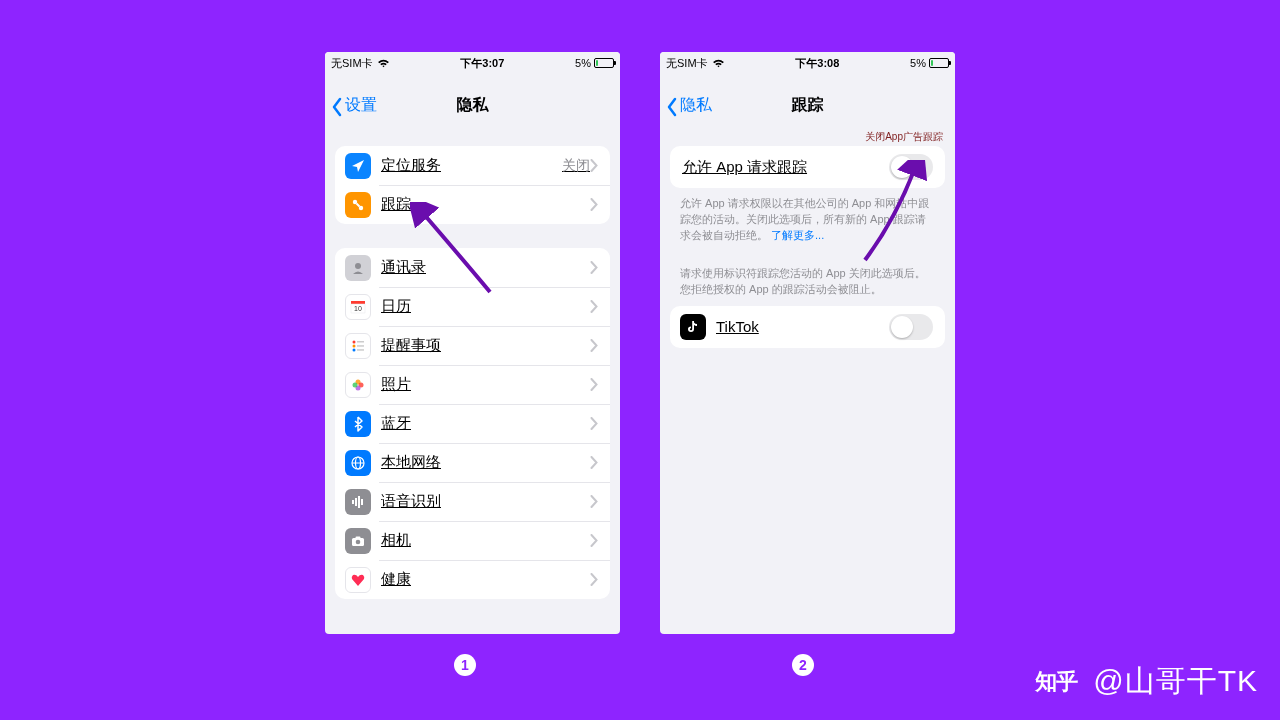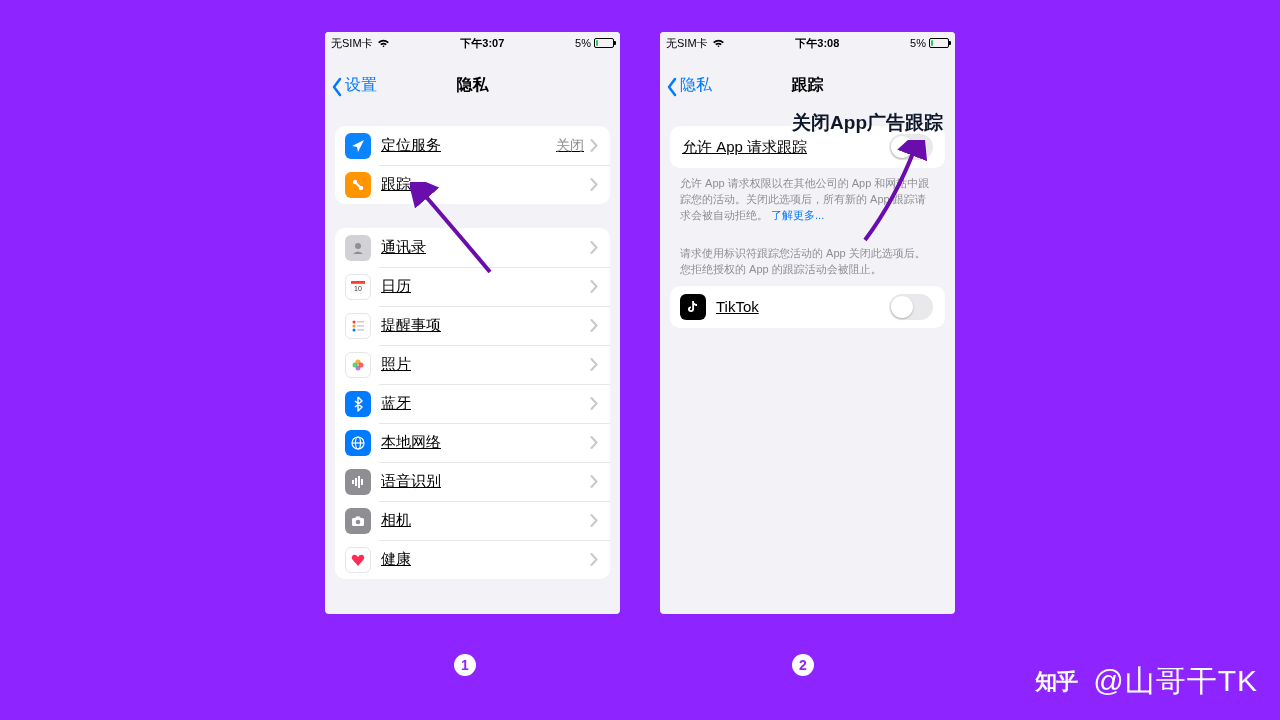--- a/index.html
+++ b/index.html
@@ -6,21 +6,21 @@
   body {
     width: 1280px;
     height: 720px;
     background: #8e24ff;
     font-family: -apple-system, "PingFang SC", "Helvetica Neue", sans-serif;
     position: relative;
     overflow: hidden;
   }
   .phones {
     position: absolute;
-    top: 32px;
+    top: 52px;
     left: 0; right: 0;
     display: flex;
     justify-content: center;
     gap: 40px;
   }
   .phone {
     width: 295px;
     height: 582px;
     background: #f2f2f7;
     border-radius: 4px;
@@ -119,21 +119,20 @@
     flex-shrink: 0;
   }
   .row-label {
     flex: 1;
     font-size: 15px;
     color: #000;
   }
   .row-detail {
     font-size: 14px;
     color: #8e8e93;
-    margin-right: 6px;
   }
   .chevron {
     width: 8px; height: 13px;
     color: #c7c7cc;
   }
   .chevron svg { display:block; }
   
   .toggle {
     width: 44px; height: 26px;
     background: #e9e9eb;
@@ -156,23 +155,23 @@
   }
   .footer-text a { color:#007aff; text-decoration:none; }
   
   .arrow {
     position: absolute;
     color: #6a0dad;
     pointer-events: none;
   }
   .annotation-text {
     position: absolute;
-    color: #0f172a;
-    font-size: 19px;
-    font-weight: 700;
+    color: #7f1d1d;
+    font-size: 10px;
+    font-weight: 400;
   }
   
   .step-badge {
     position: absolute;
     bottom: 44px;
     width: 22px; height: 22px;
     background: #fff;
     color: #8e24ff;
     border-radius: 50%;
     display:flex; align-items:center; justify-content:center;

